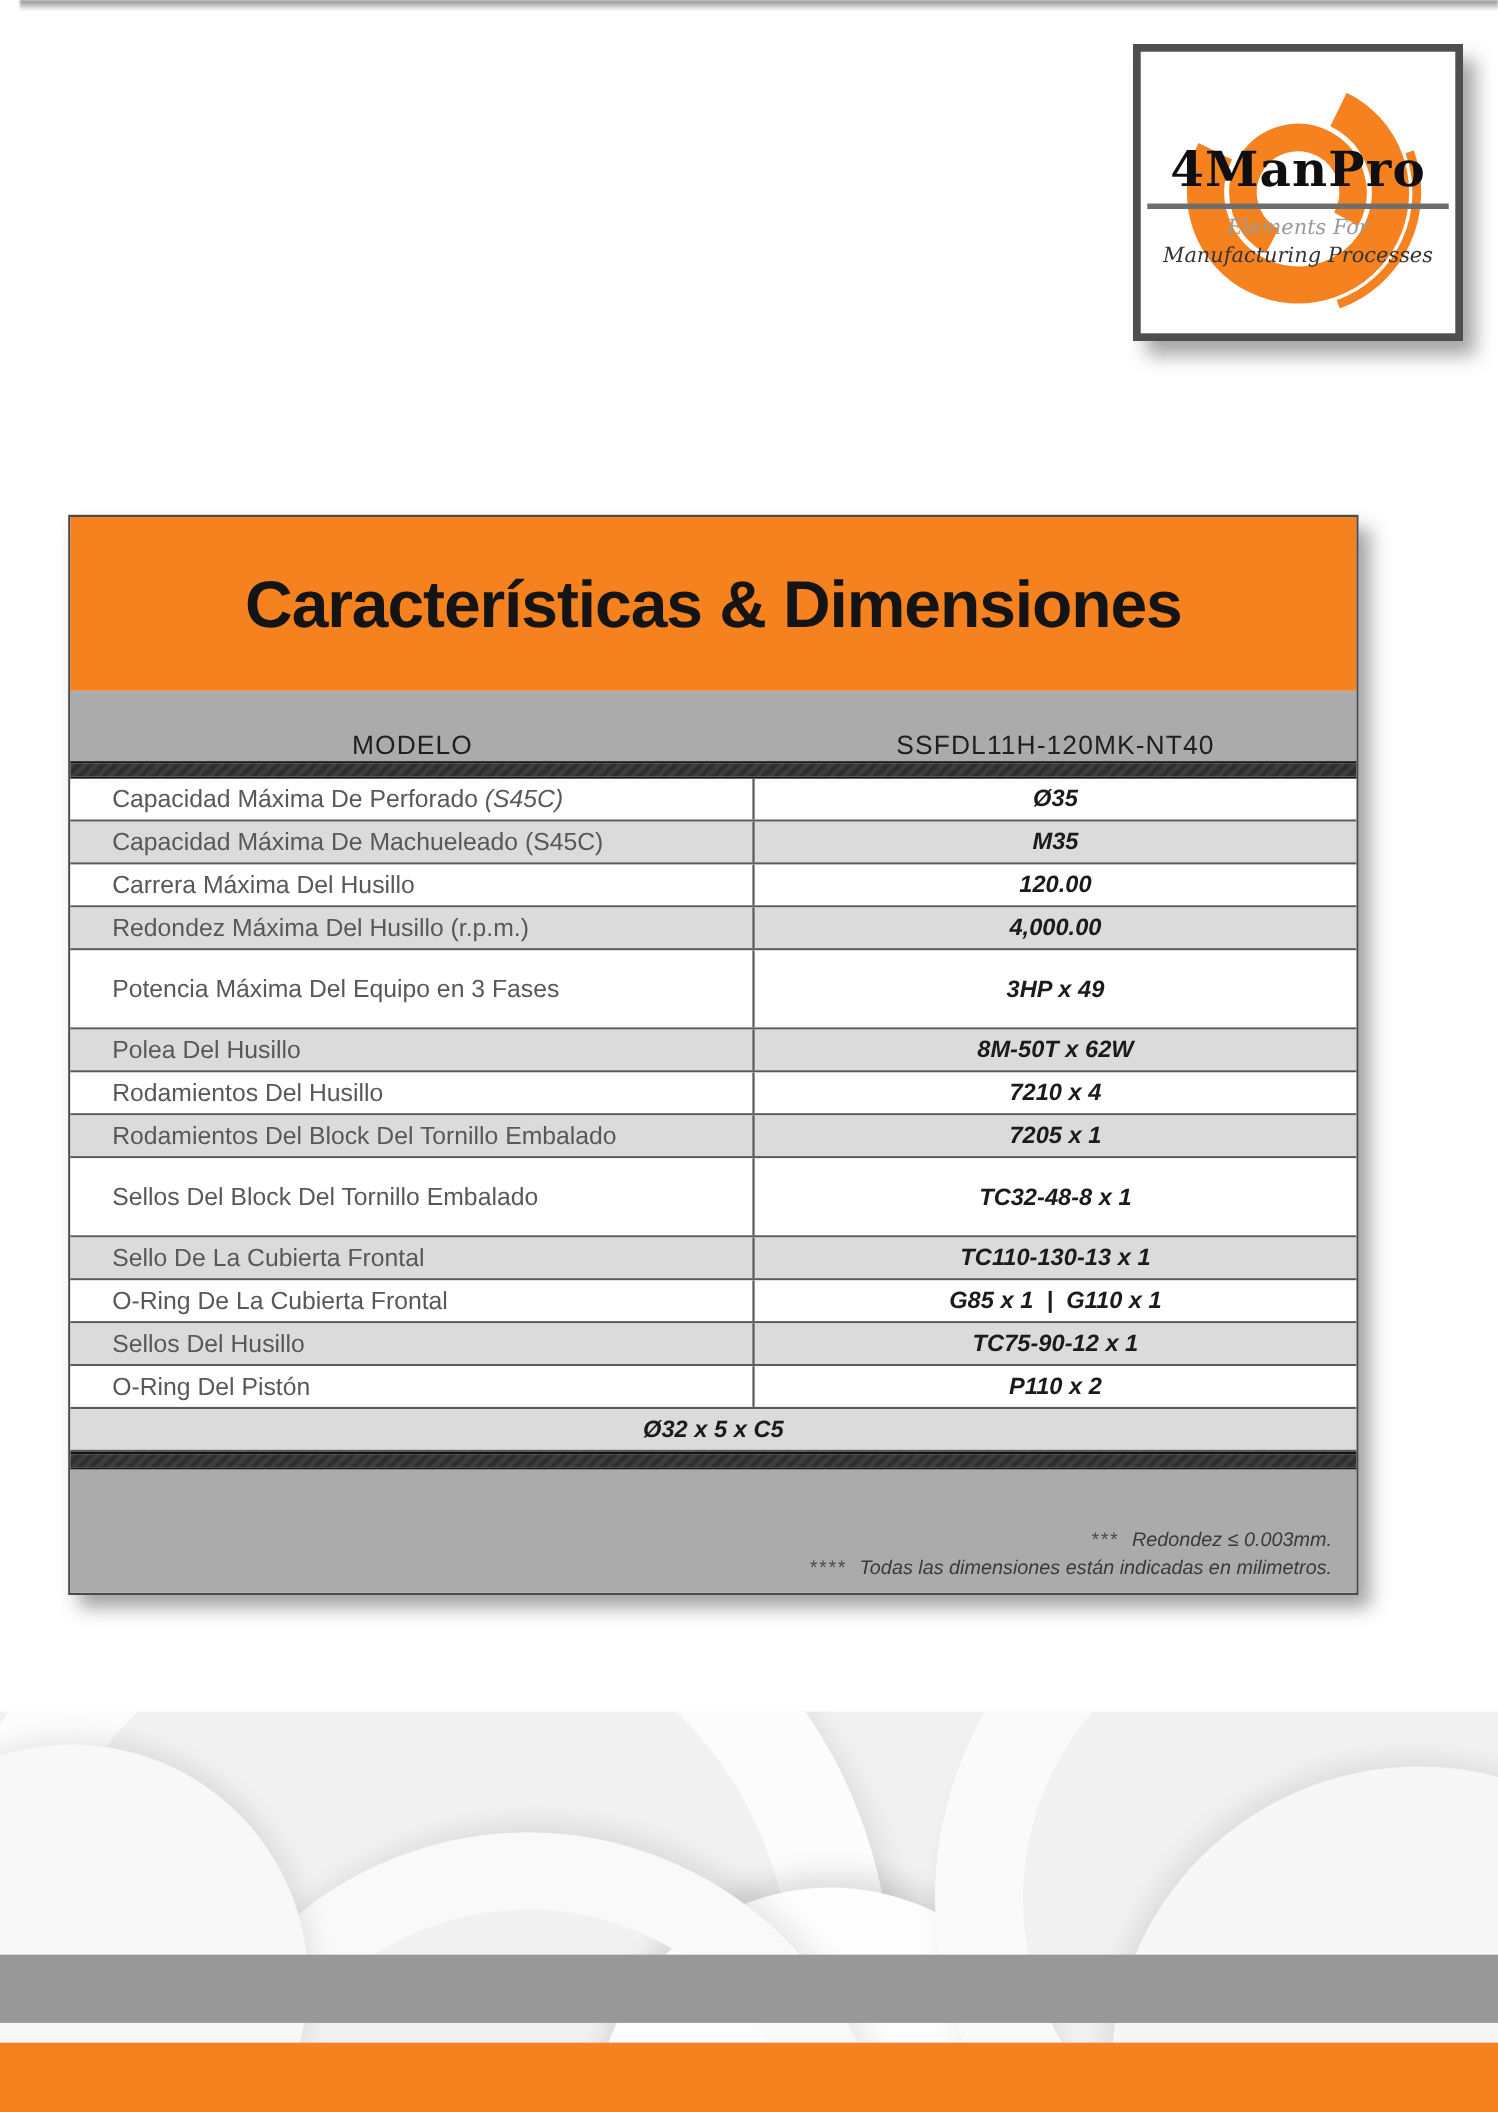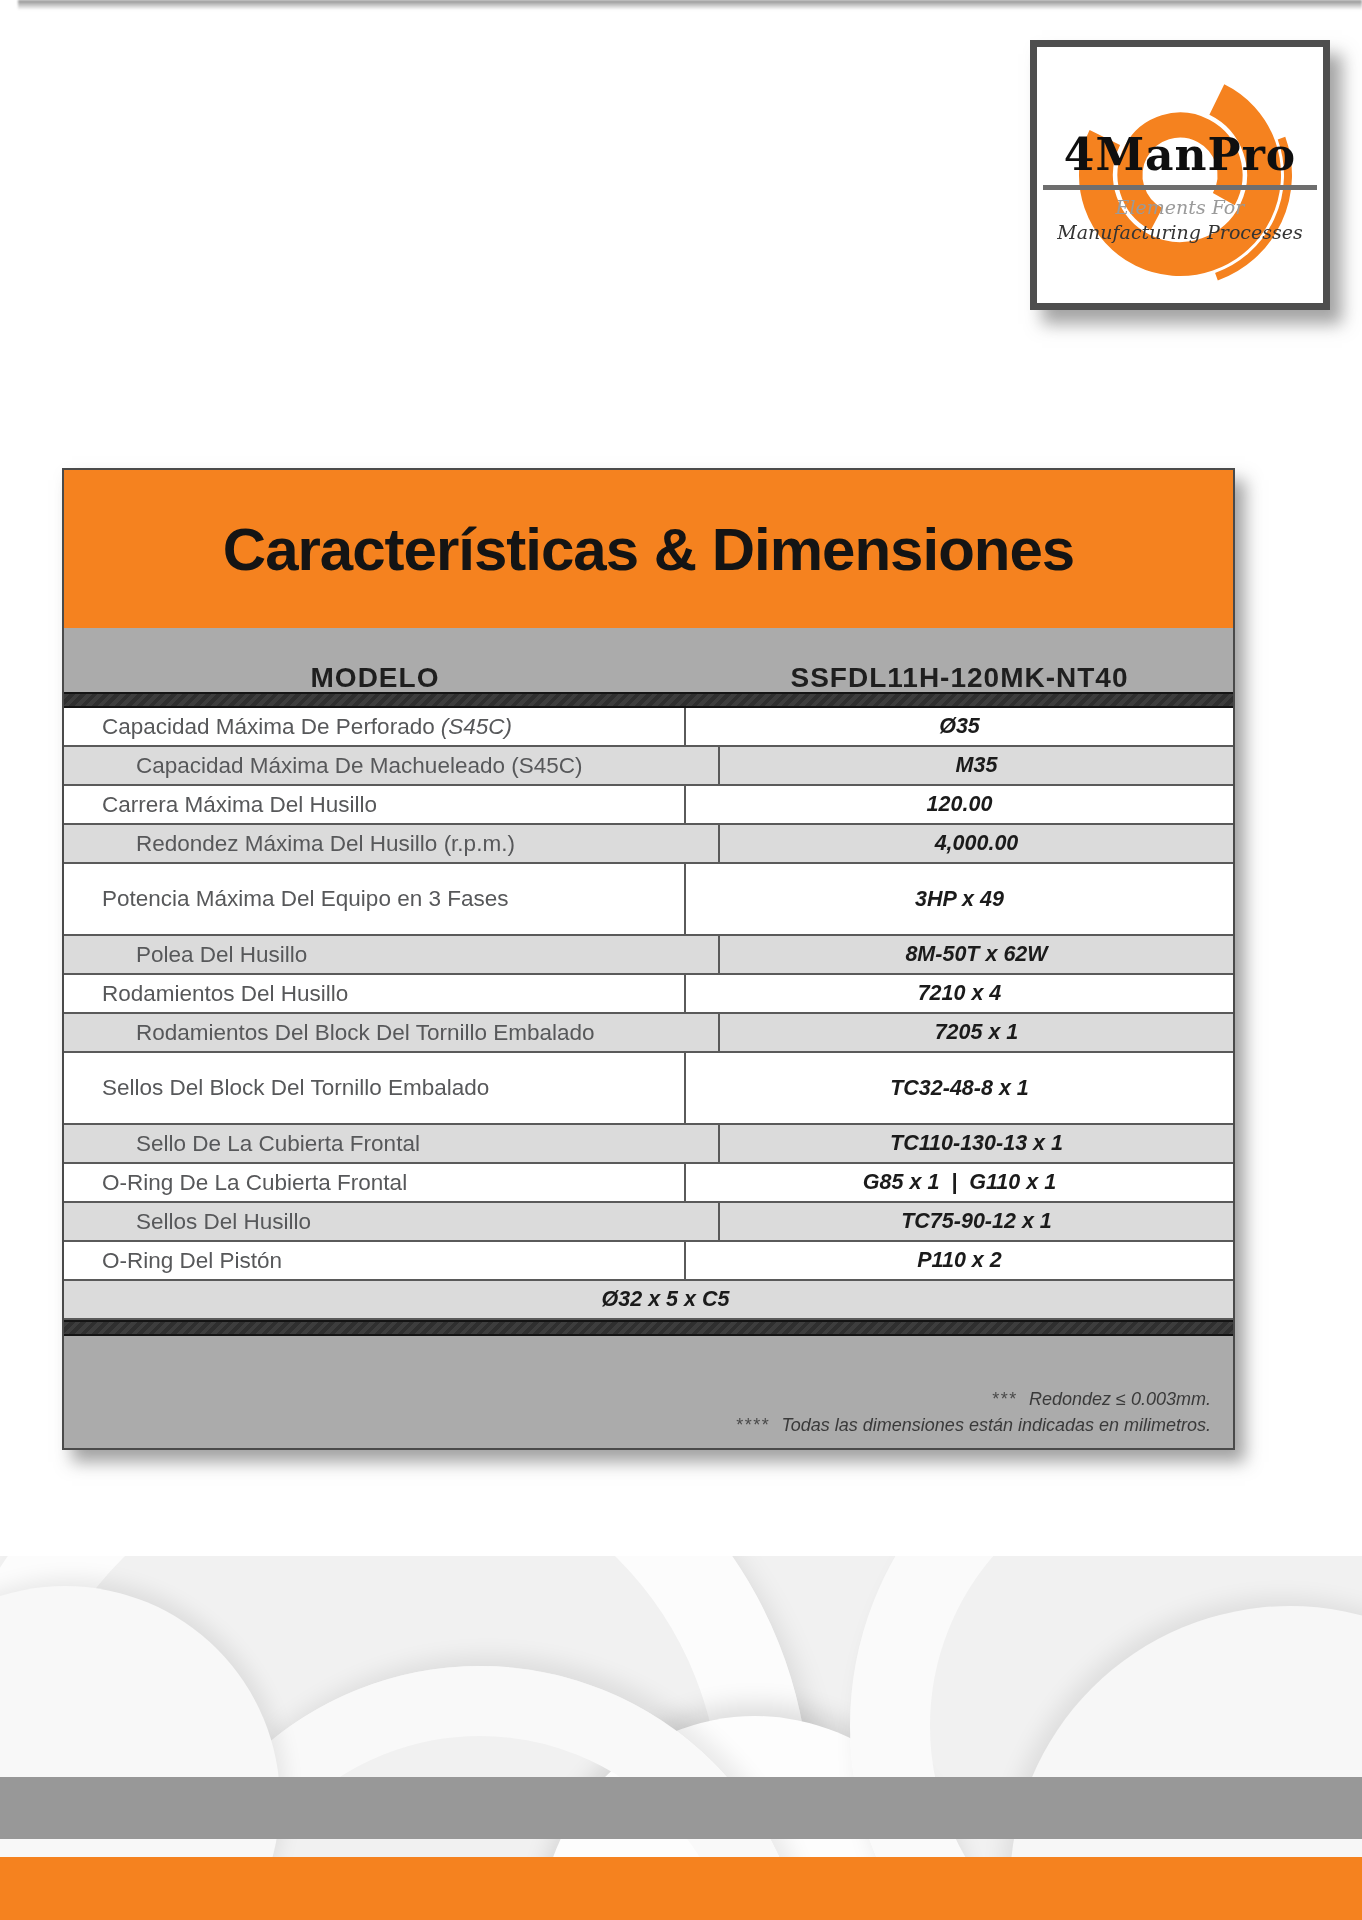--- a/index.html
+++ b/index.html
@@ -28,31 +28,31 @@
   .tagline-2{font-size:19px;color:#343434;}
   
   .spec-card{position:absolute;left:62px;top:468px;width:1169px;
     border:2px solid #4a4a4a;background:#ffffff;box-sizing:content-box;
     box-shadow:10px 12px 16px rgba(70,70,70,.5);}
   .band-title{height:158px;background:#f5821f;display:flex;align-items:center;
     justify-content:center;font-size:60px;font-weight:800;letter-spacing:-1px;
     color:#141414;}
   .band-model{height:64px;background:#ababab;display:flex;}
   .model-cell{display:flex;align-items:center;justify-content:center;
-    font-size:28px;font-weight:700;color:#1f1f1f;letter-spacing:1px;margin-top:36px;}
+    font-size:24px;font-weight:400;color:#1f1f1f;letter-spacing:1px;margin-top:36px;}
   .model-cell.left{width:622px;}
   .model-cell.right{flex:1;}
   .band-dark{height:16px;box-sizing:border-box;
     border-top:2px solid #141414;border-bottom:2px solid #141414;
     background:repeating-linear-gradient(135deg,#3d3d3d 0 4px,#2f2f2f 4px 8px);}
   .spec-rows{}
   .spec-row{display:flex;height:39px;background:#ffffff;box-sizing:border-box;
     border-bottom:2px solid #5a5a5a;}
   .spec-row.tall{height:72px;}
-  .spec-row.stripe{background:#dbdbdb;padding-left:34px;}
+  .spec-row.stripe{background:#dbdbdb;}
   .row-label{width:622px;box-sizing:border-box;padding-left:38px;padding-right:8px;
     display:flex;align-items:center;font-size:22.5px;color:#57585a;
     border-right:2px solid #5a5a5a;white-space:nowrap;}
   .row-label .lbl-italic{font-style:italic;margin-left:6px;}
   .row-value{flex:1;display:flex;align-items:center;justify-content:center;
     font-size:21.5px;font-weight:bold;font-style:italic;color:#1b1b1b;
     white-space:nowrap;}
   .band-footer{height:112px;background:#ababab;position:relative;}
   .footnotes{position:absolute;right:22px;bottom:10px;text-align:right;
     font-style:italic;font-size:18px;color:#3a3a3a;line-height:26px;}

